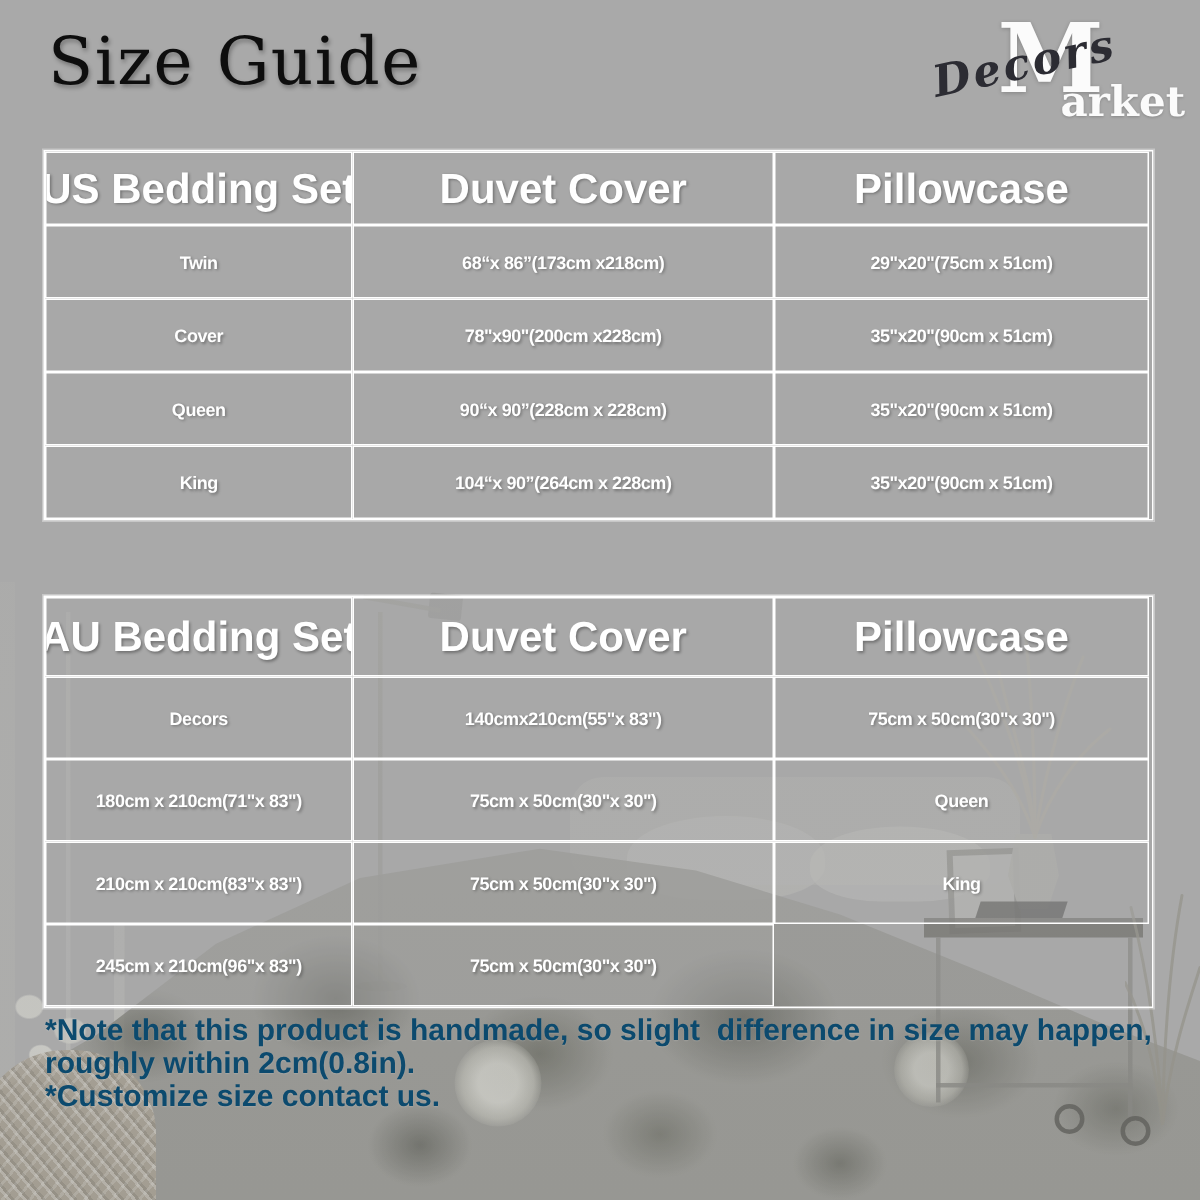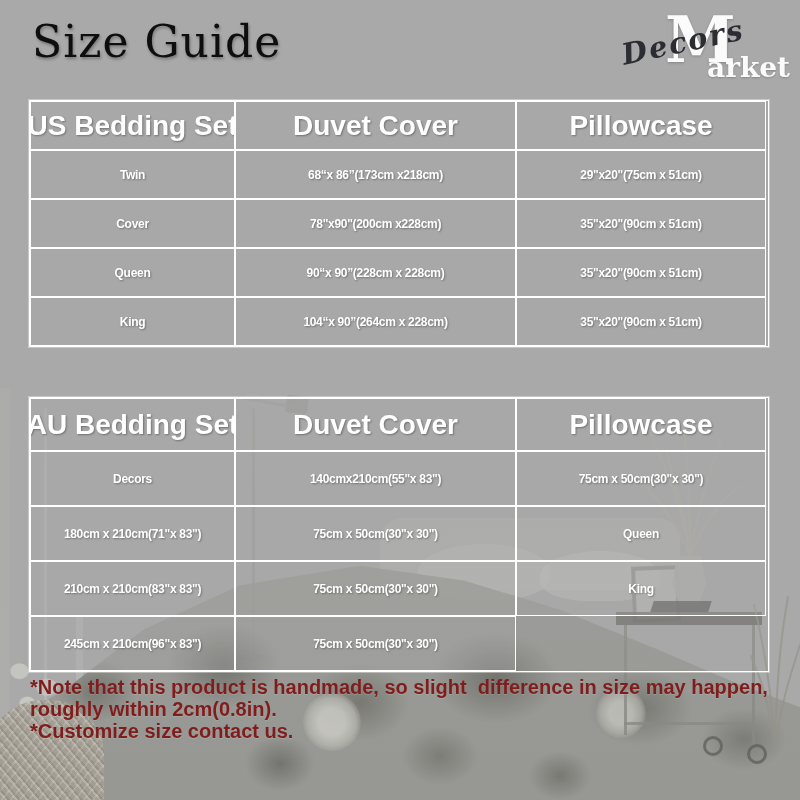--- a/index.html
+++ b/index.html
@@ -84,21 +84,21 @@
   }
   .t-us{top:100px;grid-template-rows:49px repeat(4,49px);}
   .t-au{top:397px;grid-template-rows:53px repeat(4,55px);}
   .c{
     border:1px solid #fff;display:flex;align-items:center;justify-content:center;
     color:#fff;font-weight:700;font-size:12px;letter-spacing:-0.3px;
     text-shadow:1px 1px 2px rgba(0,0,0,.32);background:rgba(169,169,169,.28);
     white-space:nowrap;overflow:hidden;
   }
   .c.head{font-size:28px;letter-spacing:0;}
-  .notes{position:absolute;left:30px;top:676px;width:748px;color:#7f1d1d;font-weight:700;font-size:20px;line-height:22px;}
+  .notes{position:absolute;left:30px;top:676px;width:748px;color:#0c4a6e;font-weight:700;font-size:20px;line-height:22px;}
   .notes .line{white-space:pre;text-shadow:0 1px 1px rgba(255,255,255,.15);}
   .note-2{}
 </style>
 </head>
 <body>
 
 <div class="photo">
   <div class="window-frame"></div>
   <div class="window-strip"></div>
   <div class="light-pole"></div>

